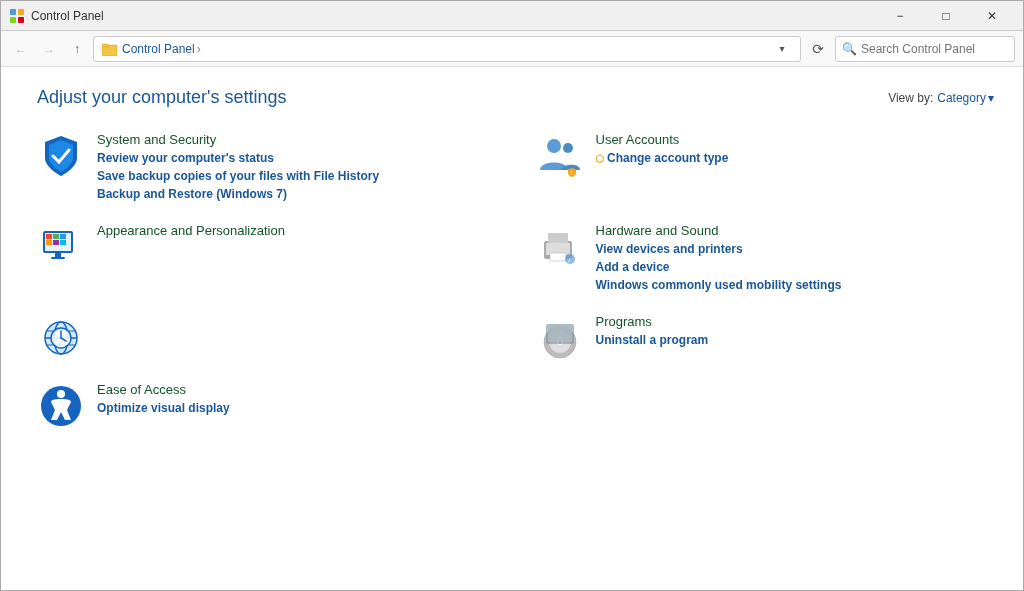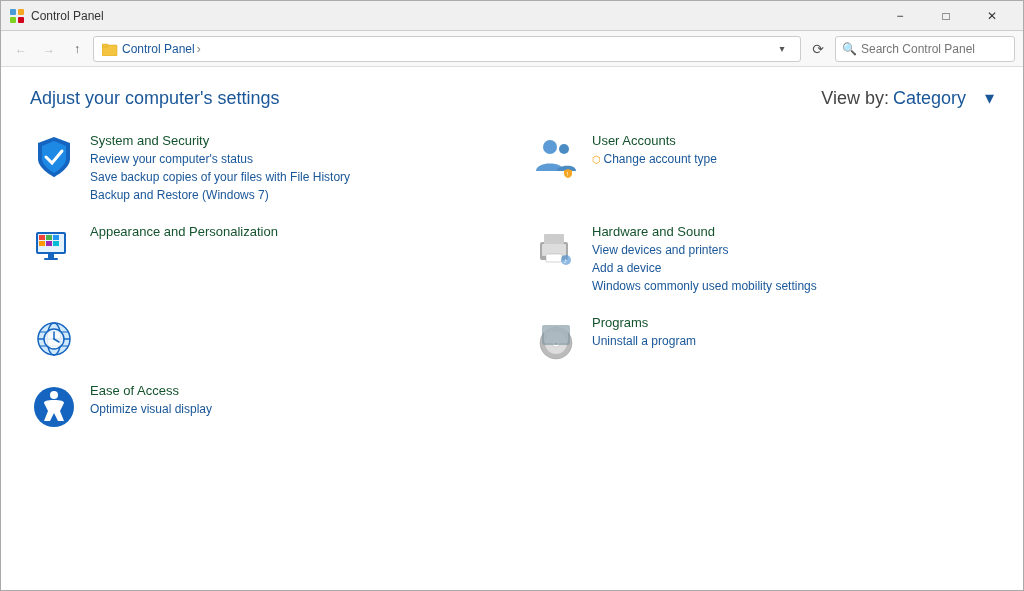--- a/index.html
+++ b/index.html
@@ -129,47 +129,48 @@
       font-size: 12px;
       color: #4d7c0f;
       background: transparent;
       width: 100%;
     }
 
     
     .content {
       padding: 20px 29px;
       background: #fff;
+      margin-left: 7px;
     }
 
     .page-header {
       display: flex;
       align-items: center;
       justify-content: space-between;
       margin-bottom: 24px;
     }
     .page-title {
       font-size: 18px;
       color: #1a5799;
       font-weight: 400;
     }
     .view-by {
       display: flex;
       align-items: center;
       gap: 4px;
-      font-size: 18px;
+      font-size: 12px;
       color: #444;
     }
     .view-by-label { color: #444; }
     .view-by-value {
       color: #1a5799;
       cursor: pointer;
       display: flex;
       align-items: center;
-      gap: 19px;
+      gap: 2px;
     }
 
     
     .categories-grid {
       display: grid;
       grid-template-columns: 1fr 1fr;
       gap: 0;
       column-gap: 40px;
     }
 
@@ -193,20 +194,21 @@
       color: #14532d;
       cursor: pointer;
       margin-bottom: 2px;
     }
     .category-link {
       display: block;
       font-size: 12px;
       color: #1a5799;
       cursor: pointer;
       line-height: 1.5;
+      font-weight: bold;
     }
 
     
     svg { display: block; }
   </style>
 </head>
 <body>
 
 <div class="titlebar">
   <div class="titlebar-left">

